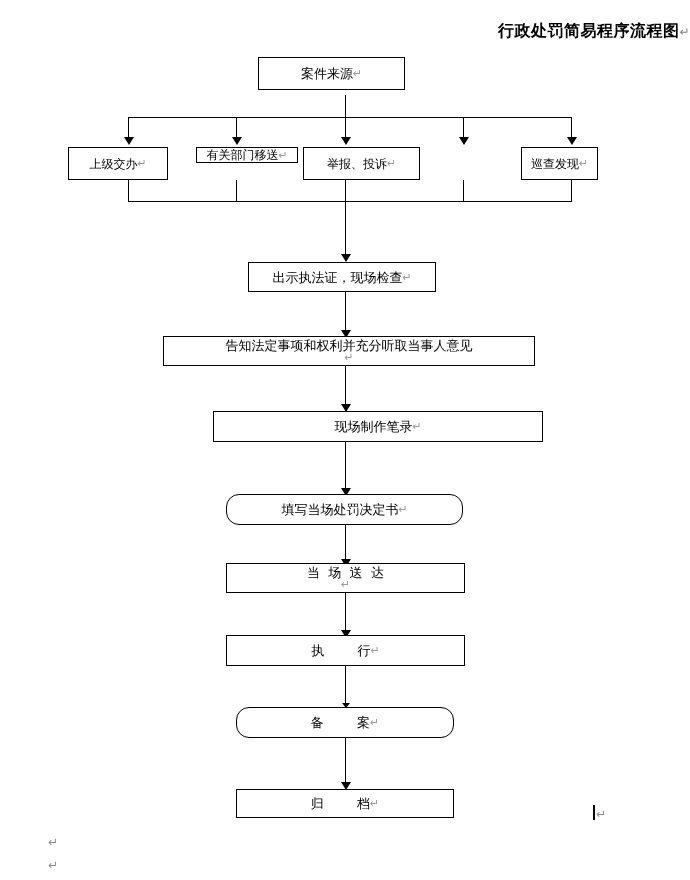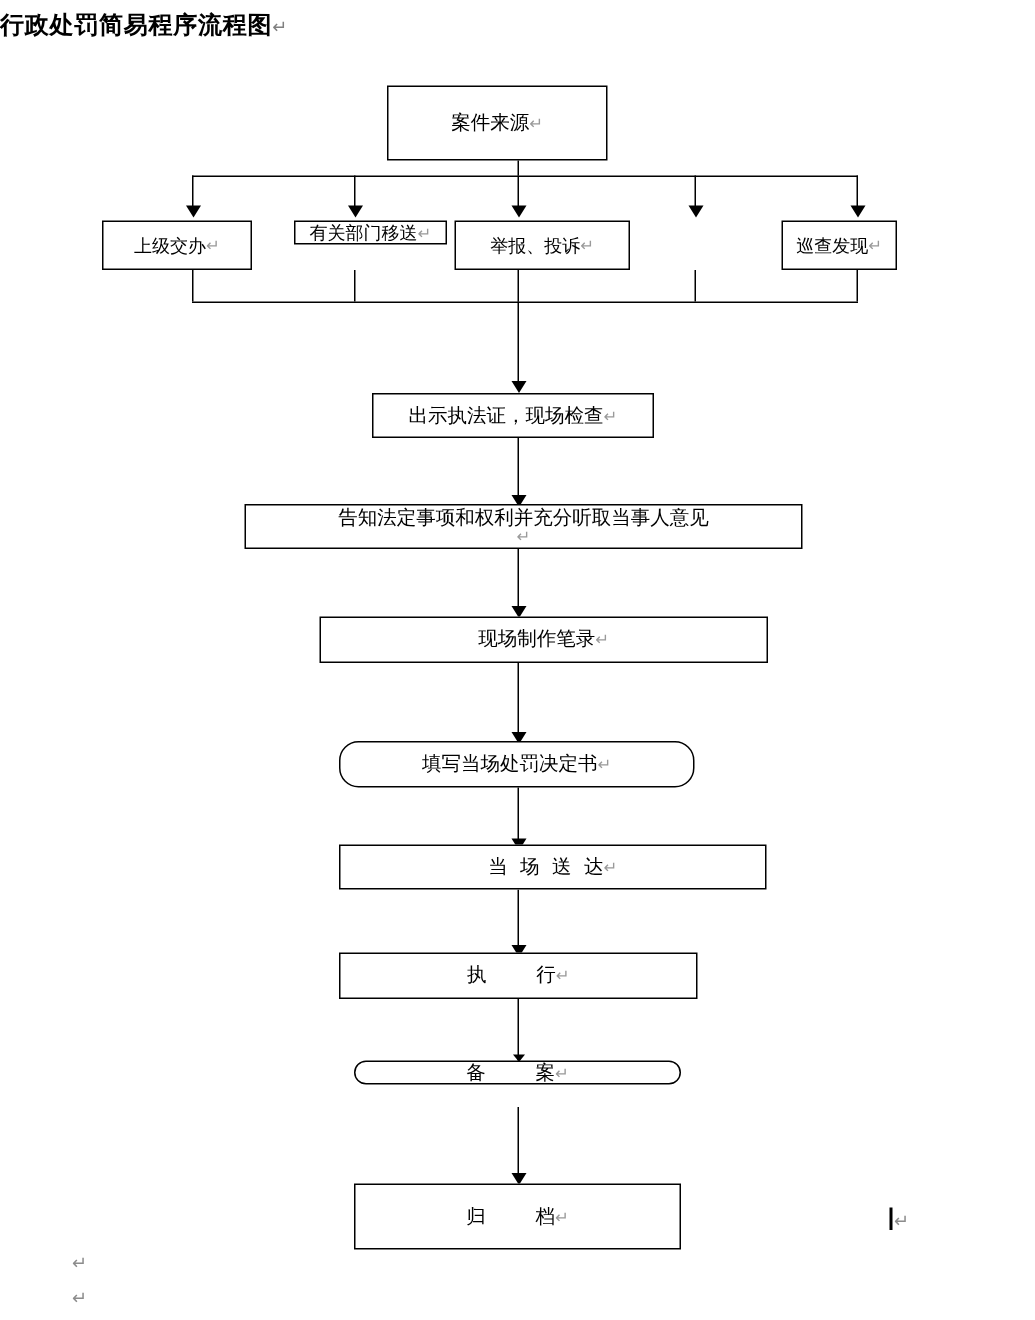--- a/index.html
+++ b/index.html
@@ -17,23 +17,23 @@
     width: 690px;
     height: 880px;
     background: #ffffff;
     overflow: hidden;
   }
 
   
   .doc-title {
     position: absolute;
     left: 0;
-    top: 8px;
+    top: 21px;
     width: 690px;
-    text-align: left;
+    text-align: right;
     font-family: Liberation Sans, sans-serif;
     font-weight: bold;
     font-size: 16px;
     line-height: 20px;
     letter-spacing: 0.5px;
     white-space: pre;
   }
   .doc-title .pilcrow {
     font-weight: normal;
     color: #808080;
@@ -110,21 +110,21 @@
     z-index: 4;
   }
 </style>
 </head>
 <body>
 
 <div id="page">
 
   <div class="doc-title"><span><span>行政处罚简易程序流程图</span></span><span class="pilcrow">↵</span></div>
 
-  <div class="node" style="left:258px; top:57px; width:147px; height:50px;">
+  <div class="node" style="left:258px; top:57px; width:147px; height:33px;">
     <span class="label">案件来源</span><span class="pilcrow">↵</span>
   </div>
 
   <div class="vline" style="left:345px; top:95px; height:22px;"></div>
 
   <div class="hline" style="left:128px; top:117px; width:444px;"></div>
 
   <div class="vline" style="left:128px; top:117px; height:22px;"></div>
   <div class="arrow-down" style="left:124px; top:137px;"></div>
 
@@ -175,56 +175,56 @@
   <div class="vline" style="left:345px; top:292px; height:42px;"></div>
   <div class="arrow-down" style="left:341px; top:330px;"></div>
 
   <div class="node" style="left:163px; top:336px; width:372px; height:30px;flex-direction:column;">
     <span class="label">告知法定事项和权利并充分听取当事人意见</span><span class="pilcrow">↵</span>
   </div>
 
   <div class="vline" style="left:345px; top:366px; height:44px;"></div>
   <div class="arrow-down" style="left:341px; top:404px;"></div>
 
-  <div class="node" style="left:213px; top:411px; width:299px; height:31px;">
+  <div class="node" style="left:213px; top:411px; width:330px; height:31px;">
     <span class="label">现场制作笔录</span><span class="pilcrow">↵</span>
   </div>
 
   <div class="vline" style="left:345px; top:442px; height:52px;"></div>
   <div class="arrow-down" style="left:341px; top:488px;"></div>
 
   <div class="node" style="left:226px; top:494px; width:237px; height:31px;border-radius:13px;">
     <span class="label">填写当场处罚决定书</span><span class="pilcrow">↵</span>
   </div>
 
   <div class="vline" style="left:345px; top:525px; height:40px;"></div>
   <div class="arrow-down" style="left:341px; top:559px;"></div>
 
-  <div class="node" style="left:226px; top:563px; width:285px; height:30px;">
+  <div class="node" style="left:226px; top:563px; width:239px; height:30px;flex-direction:column;">
     <span class="label">当  场  送  达</span><span class="pilcrow">↵</span>
   </div>
 
   <div class="vline" style="left:345px; top:593px; height:43px;"></div>
   <div class="arrow-down" style="left:341px; top:630px;"></div>
 
   <div class="node" style="left:226px; top:635px; width:239px; height:31px;">
     <span class="label">执        行</span><span class="pilcrow">↵</span>
   </div>
 
   <div class="vline" style="left:345px; top:666px; height:41px;"></div>
   <div class="arrow-down small-head" style="left:342px; top:703px;"></div>
 
-  <div class="node" style="left:236px; top:707px; width:218px; height:16px;border-radius:13px;">
+  <div class="node" style="left:236px; top:707px; width:218px; height:31px;border-radius:13px;">
     <span class="label">备        案</span><span class="pilcrow">↵</span>
   </div>
 
   <div class="vline" style="left:345px; top:738px; height:48px;"></div>
   <div class="arrow-down" style="left:341px; top:782px;"></div>
 
-  <div class="node" style="left:236px; top:789px; width:218px; height:44px;">
+  <div class="node" style="left:236px; top:789px; width:218px; height:29px;">
     <span class="label">归        档</span><span class="pilcrow">↵</span>
   </div>
 
   <div class="caret" style="left:593px; top:805px; height:15px;"></div>
   <div class="mark" style="left:596px; top:808px;">↵</div>
 
   <div class="mark" style="left:48px; top:836px;">↵</div>
 
   <div class="mark" style="left:48px; top:859px;">↵</div>
 

